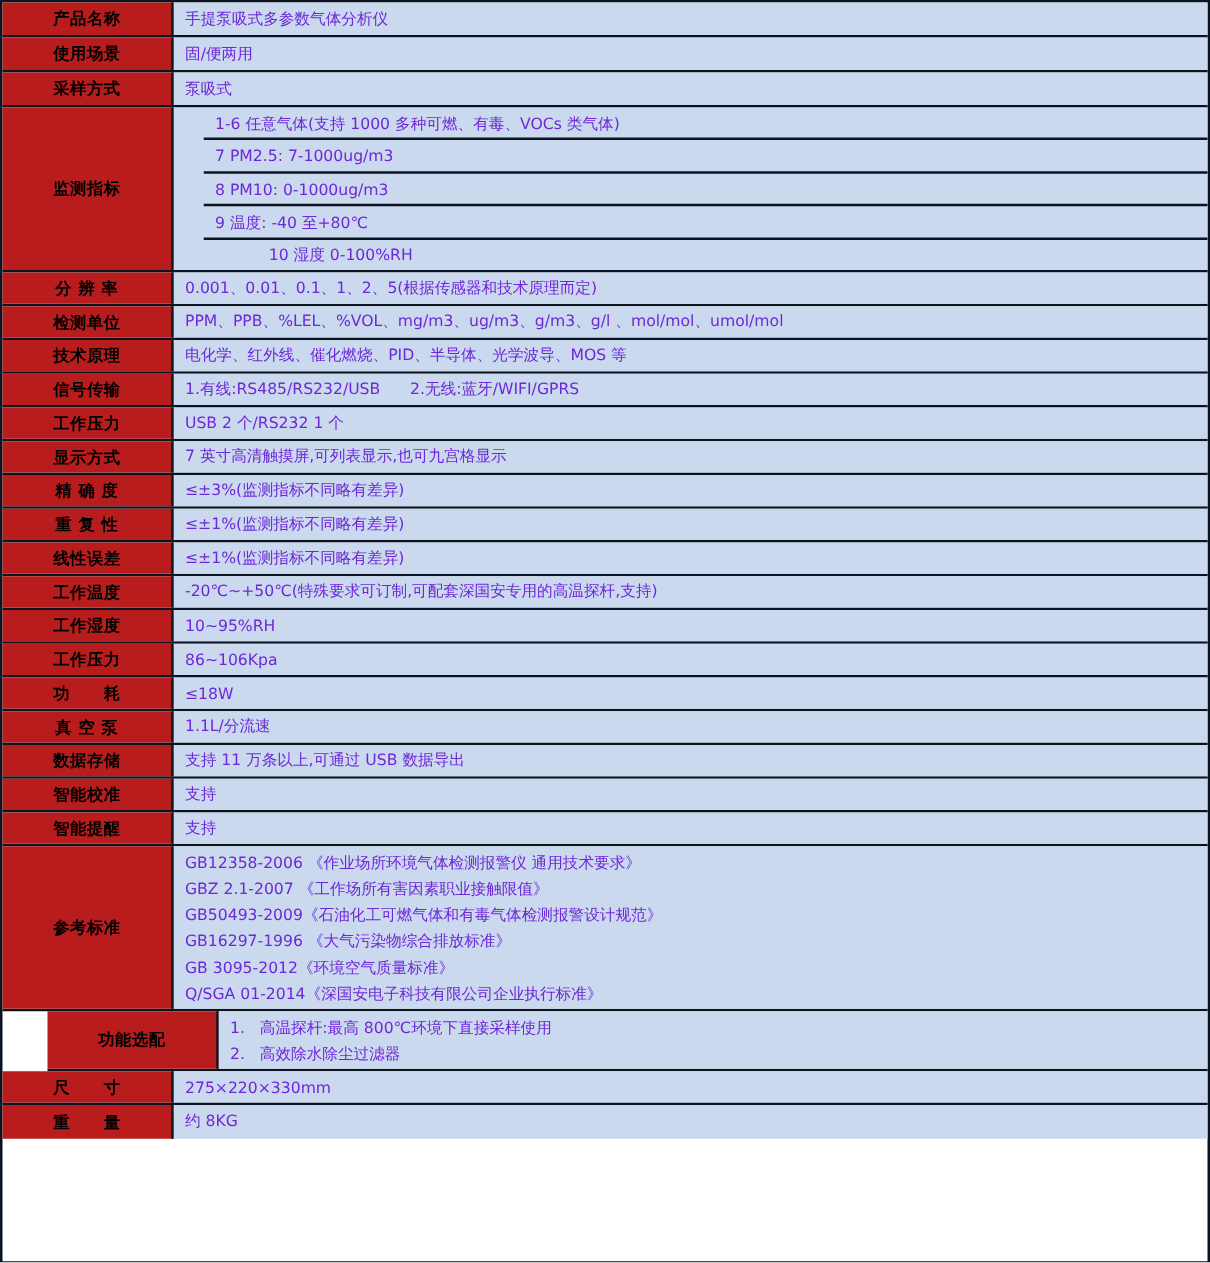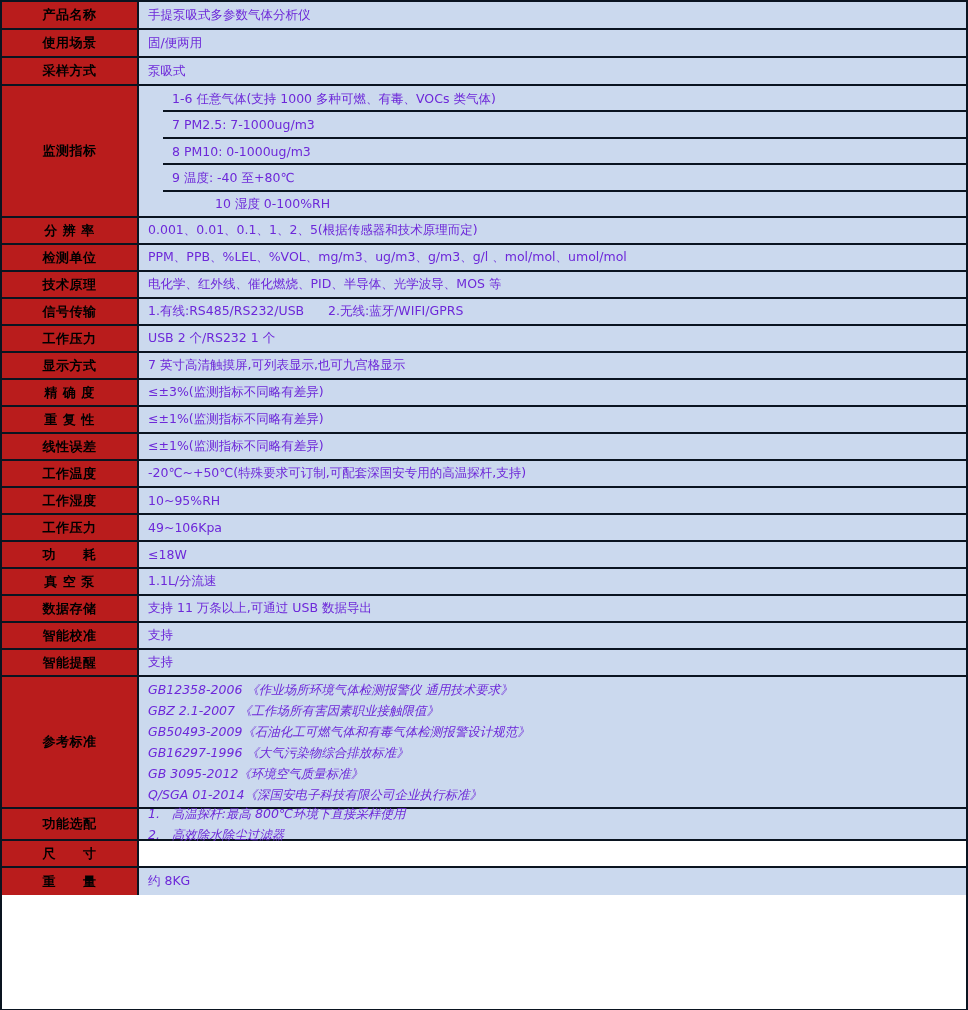--- a/index.html
+++ b/index.html
@@ -66,21 +66,21 @@
   .subrow {
     flex: 1 1 auto;
     display: flex;
     align-items: center;
     border-bottom: 2px solid #0a1420;
     box-sizing: border-box;
     margin-left: 24px;
   }
   .subrow:last-child { border-bottom: none; padding-left: 43px; }
   
-  .row.type-lines .row-value { justify-content: center; padding: 2px 0; font-style: italic; }
+  .row.type-lines .row-value { justify-content: center; padding: 2px 0; }
 </style>
 </head>
 <body>
 
 <div class="spec-table" id="spec-table">
     <div class="row type-single tall">
       <div class="row-label">产品名称</div>
       <div class="row-value">
         <div class="value-line">手提泵吸式多参数气体分析仪</div>
       </div>
@@ -179,21 +179,21 @@
     </div>
     <div class="row type-single">
       <div class="row-label">工作湿度</div>
       <div class="row-value">
         <div class="value-line">10~95%RH</div>
       </div>
     </div>
     <div class="row type-single">
       <div class="row-label">工作压力</div>
       <div class="row-value">
-        <div class="value-line">49~106Kpa</div>
+        <div class="value-line">86~106Kpa</div>
       </div>
     </div>
     <div class="row type-single">
       <div class="row-label">功　　耗</div>
       <div class="row-value">
         <div class="value-line">≤18W</div>
       </div>
     </div>
     <div class="row type-single">
       <div class="row-label">真 空 泵</div>
@@ -223,29 +223,32 @@
       <div class="row-label">参考标准</div>
       <div class="row-value">
         <div class="value-line">GB12358-2006 《作业场所环境气体检测报警仪 通用技术要求》</div>
         <div class="value-line">GBZ 2.1-2007 《工作场所有害因素职业接触限值》</div>
         <div class="value-line">GB50493-2009《石油化工可燃气体和有毒气体检测报警设计规范》</div>
         <div class="value-line">GB16297-1996 《大气污染物综合排放标准》</div>
         <div class="value-line">GB 3095-2012《环境空气质量标准》</div>
         <div class="value-line">Q/SGA 01-2014《深国安电子科技有限公司企业执行标准》</div>
       </div>
     </div>
-    <div class="row type-lines" style="height: 32px;">
+    <div class="row type-lines" style="height: 48px; margin-left: 36px;">
       <div class="row-label">功能选配</div>
       <div class="row-value">
         <div class="value-line">1.   高温探杆:最高 800℃环境下直接采样使用</div>
         <div class="value-line">2.   高效除水除尘过滤器</div>
       </div>
     </div>
     <div class="row type-single">
       <div class="row-label">尺　　寸</div>
+      <div class="row-value">
+        <div class="value-line">275×220×330mm</div>
+      </div>
     </div>
     <div class="row type-single">
       <div class="row-label">重　　量</div>
       <div class="row-value">
         <div class="value-line">约 8KG</div>
       </div>
     </div>
   </div>
 
 </body></html>

